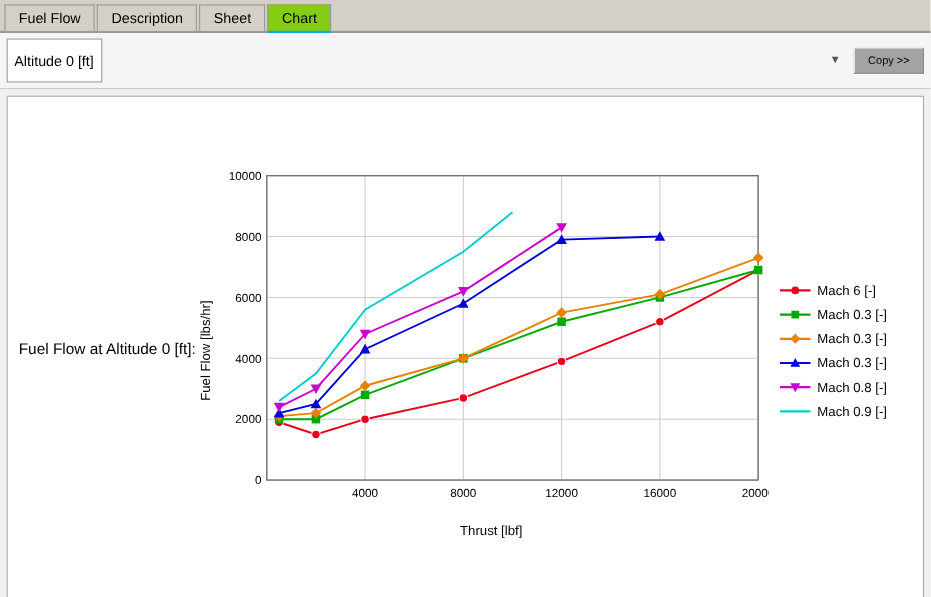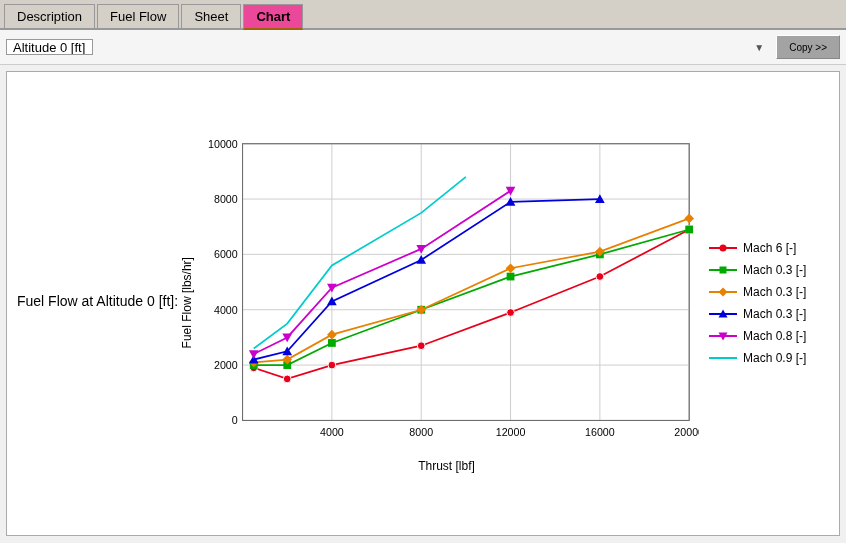--- a/index.html
+++ b/index.html
@@ -16,38 +16,38 @@
       padding: 4px 12px;
       background: #d4d0c8;
       border: 1px solid #999;
       border-bottom: none;
       cursor: pointer;
       margin-right: 2px;
       font-size: 13px;
       color: #000;
     }
     .tab.active {
-      background: #ec4899;
-      font-weight: bold;
-      border-bottom: 2px solid #a16207;
+      background: #84cc16;
+      font-weight: normal;
+      border-bottom: 2px solid #0ea5e9;
       margin-bottom: -2px;
       z-index: 1;
     }
 
     .toolbar {
       display: flex;
       align-items: center;
       padding: 5px 6px;
       background: #f5f5f5;
       border-bottom: 1px solid #ccc;
       gap: 6px;
     }
     .dropdown {
       flex: 1;
-      height: 16px;
+      height: 40px;
       border: 1px solid #999;
       background: #fff;
       padding: 0 6px;
       font-size: 13px;
       appearance: none;
       -webkit-appearance: none;
       cursor: pointer;
     }
     .dropdown-wrapper {
       flex: 1;
@@ -131,22 +131,22 @@
     .legend-item {
       display: flex;
       align-items: center;
       gap: 6px;
     }
   </style>
 </head>
 <body>
 
 <div class="tabs-bar">
+  <div class="tab">Fuel Flow</div>
   <div class="tab">Description</div>
-  <div class="tab">Fuel Flow</div>
   <div class="tab">Sheet</div>
   <div class="tab active">Chart</div>
 </div>
 
 <div class="toolbar">
   <div class="dropdown-wrapper">
     <select class="dropdown">
       <option>Altitude 0 [ft]</option>
     </select>
   </div>

